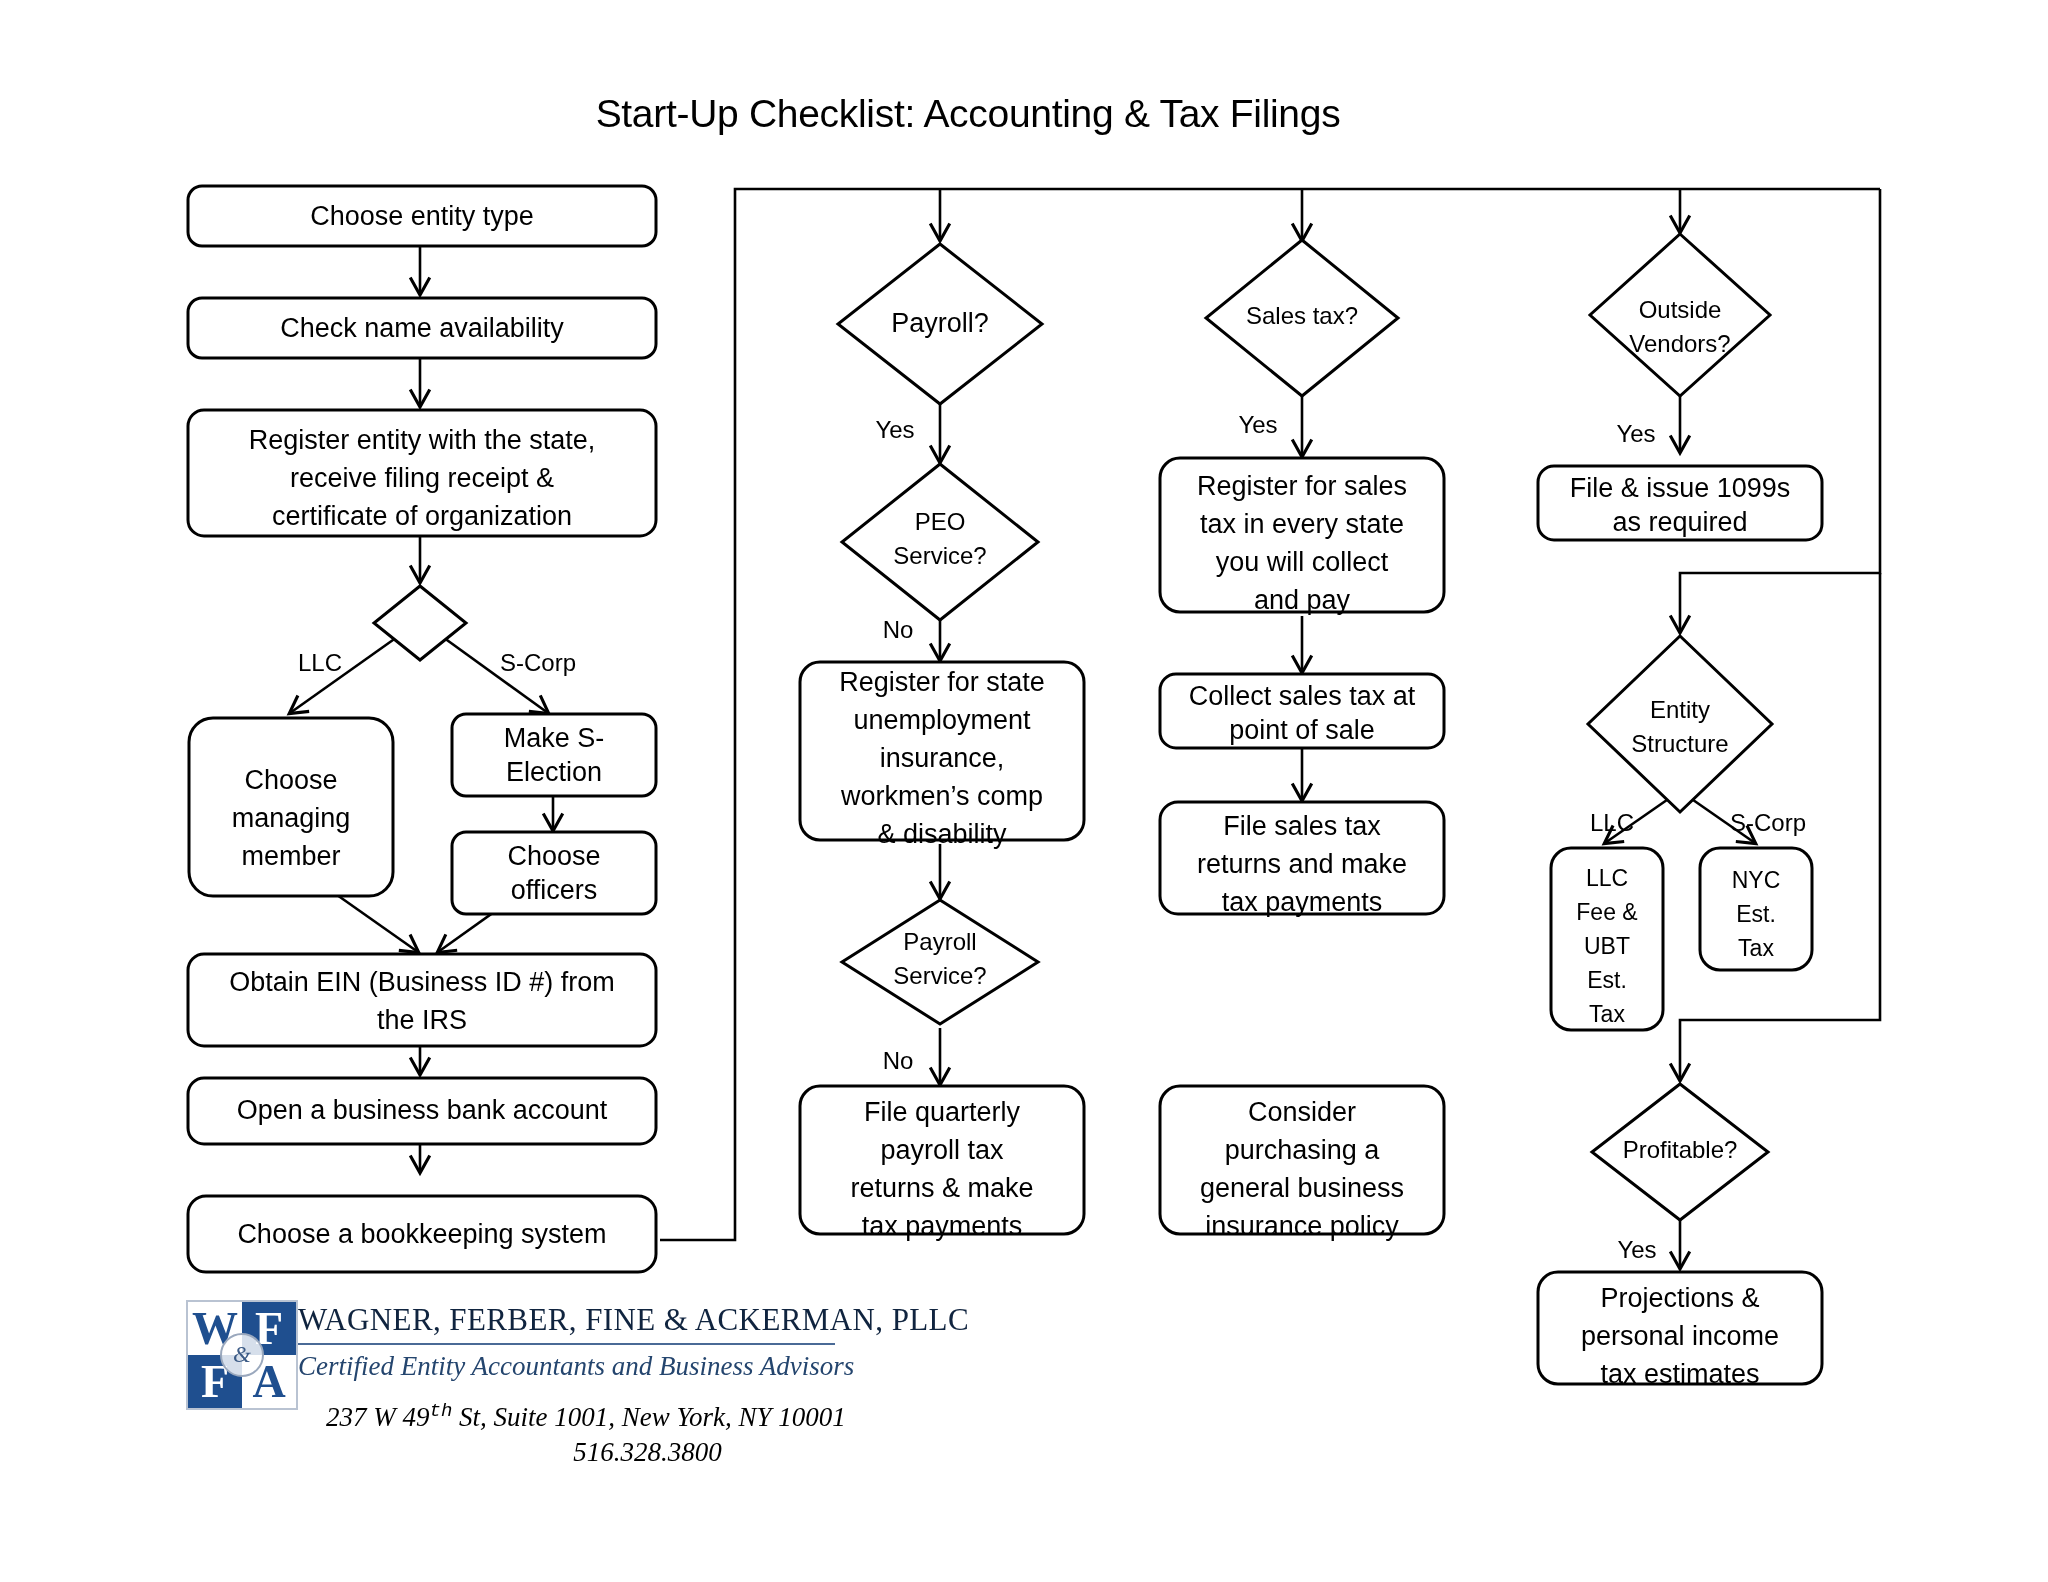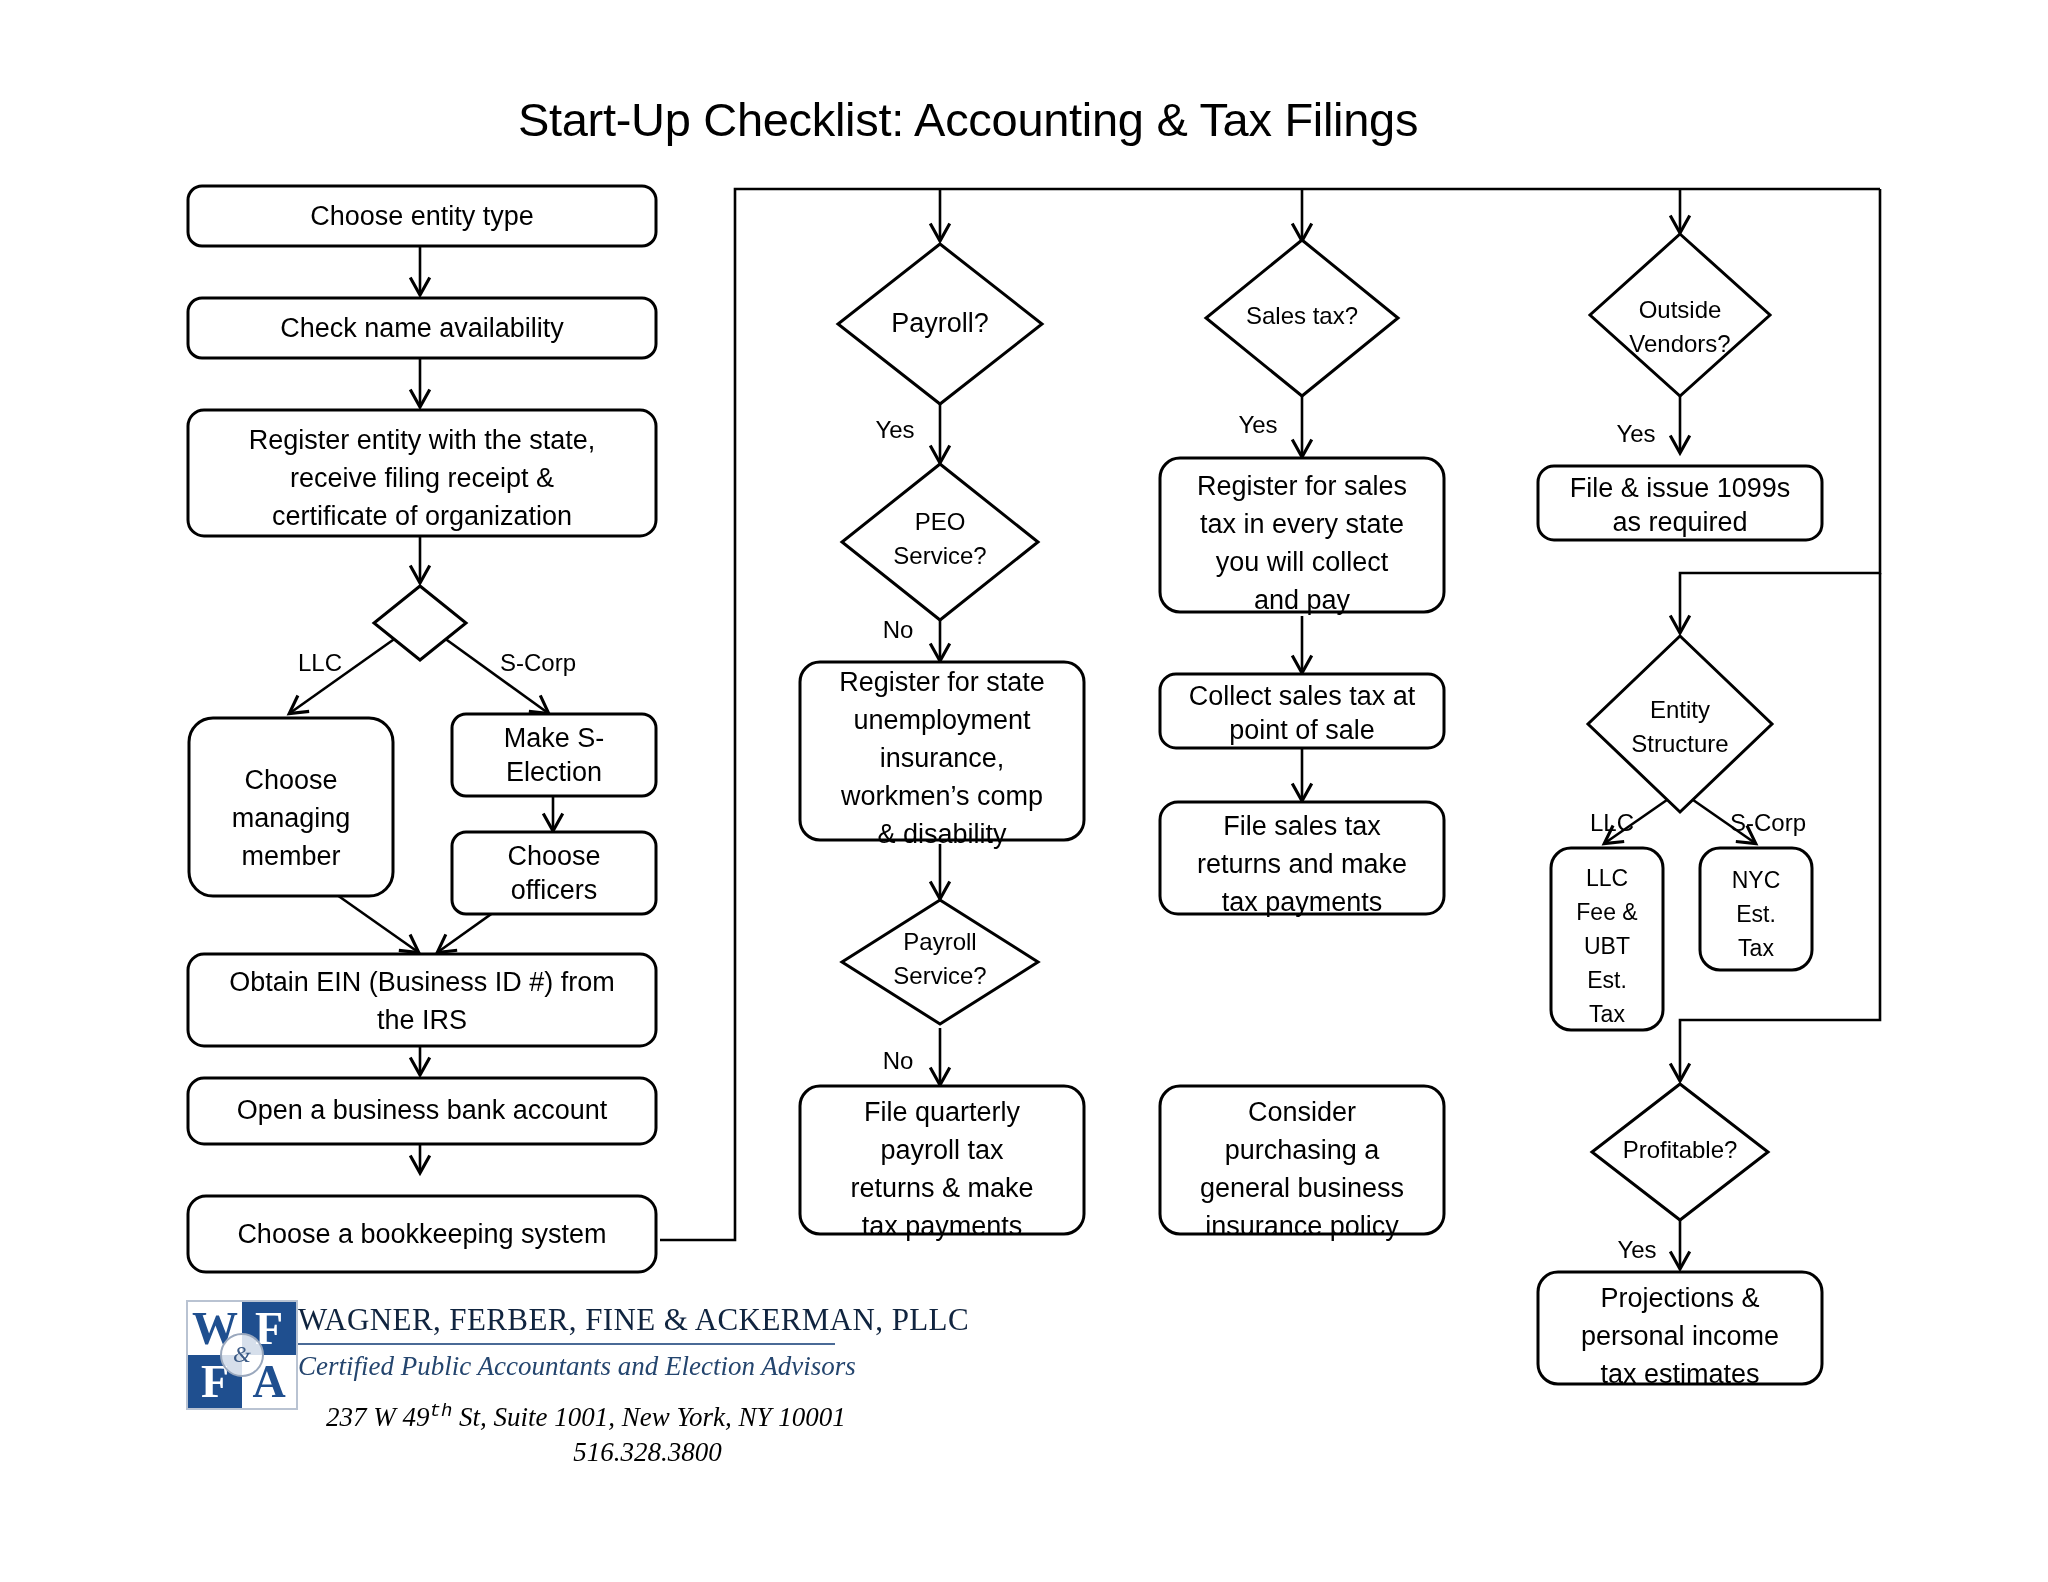--- a/index.html
+++ b/index.html
@@ -51,21 +51,21 @@
     text-anchor: middle;
     dominant-baseline: middle;
   }
   .title {
     position: absolute;
     left: 0;
     top: 92px;
     width: 1936px;
     text-align: center;
     font-family: "Liberation Sans", sans-serif;
-    font-size: 47px;
+    font-size: 39px;
     font-weight: 400;
     letter-spacing: -0.3px;
     color: #000000;
     white-space: nowrap;
   }
   
   .footer {
     position: absolute;
     left: 186px;
     top: 1300px;
@@ -403,19 +403,19 @@
     <div class="logo-mark">
       <div class="logo-cell lc-tl">W</div>
       <div class="logo-cell lc-tr">F</div>
       <div class="logo-cell lc-bl">F</div>
       <div class="logo-cell lc-br">A</div>
       <div class="logo-amp">&amp;</div>
     </div>
     <div class="footer-text">
       <div class="firm-name">WAGNER, FERBER, FINE &amp; ACKERMAN, PLLC</div>
       <div class="firm-rule"></div>
-      <div class="firm-tag">Certified Public Accountants and Election Advisors</div>
+      <div class="firm-tag">Certified Entity Accountants and Business Advisors</div>
       <div class="firm-addr"><span>237 W 49</span><span class="sup">th</span><span> St, Suite 1001, New York, NY 10001</span></div>
       <div class="firm-phone">516.328.3800</div>
     </div>
   </div>
 
 </div>
 
 </body></html>

